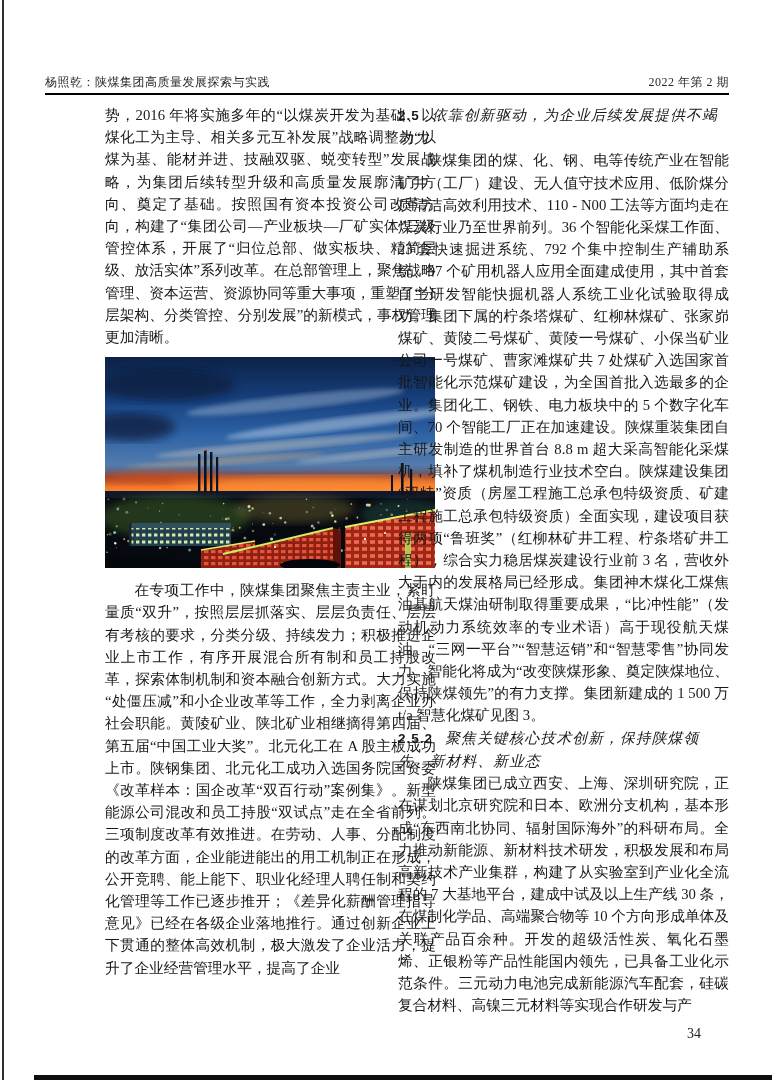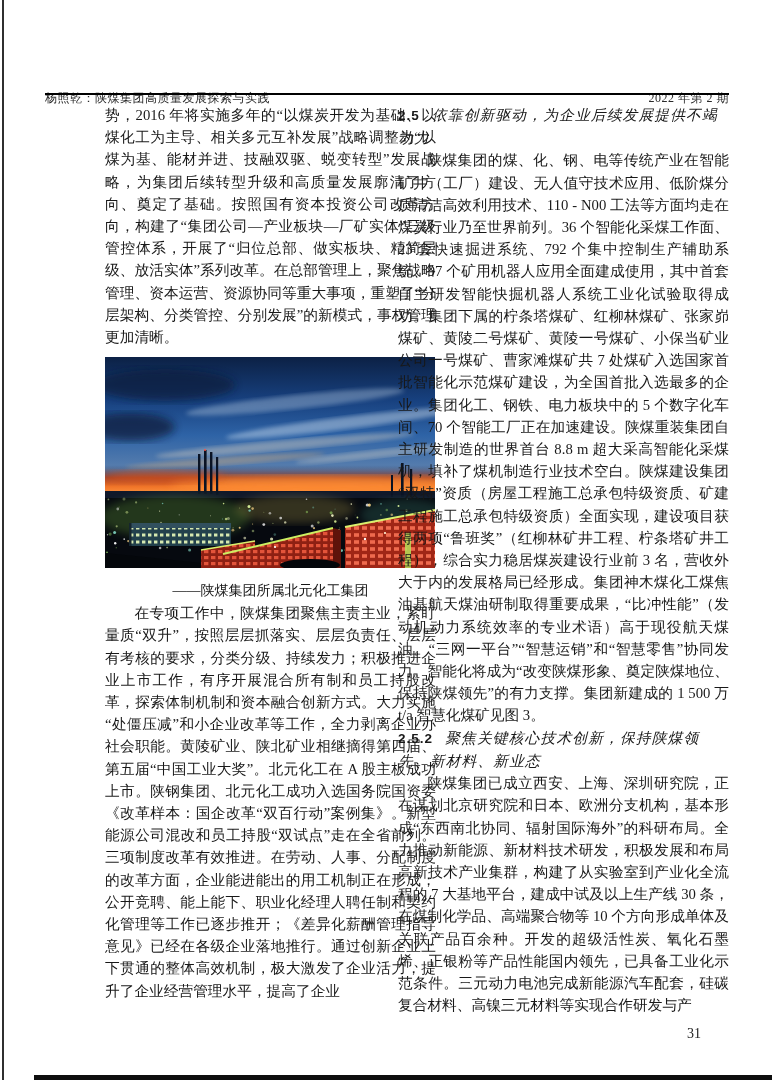--- a/index.html
+++ b/index.html
@@ -5,21 +5,21 @@
   html,body{margin:0;padding:0;}
   body{
     width:772px;height:1080px;position:relative;background:#ffffff;overflow:hidden;
     font-family:"Liberation Serif","DejaVu Serif",serif;color:#1b1b1b;
   }
   
   .scan-left{position:absolute;left:2px;top:0;width:2px;height:1080px;background:#2f2f2f;}
   .scan-bottom{position:absolute;left:34px;right:0;bottom:0;height:5px;background:#0e0e0e;}
 
   .running-header{
-    position:absolute;left:45px;top:90px;width:684px;
+    position:absolute;left:45px;top:74px;width:684px;
     display:flex;justify-content:space-between;align-items:flex-end;
     font-size:12px;color:#2a2a2a;letter-spacing:.5px;
   }
   .header-rule{position:absolute;left:45px;top:93px;width:684px;height:2px;background:#000;}
 
   .col{position:absolute;top:104px;width:331px;font-size:14.7px;line-height:22.2px;
        text-align:justify;text-justify:inter-ideograph;color:#181818;}
   .col-left{left:61px;margin-left:44px;}
   .col-right{left:398px;}
   .col p{margin:0;}
@@ -293,31 +293,30 @@
       <rect x="300" y="176" width="6" height="35" fill="#b7e05a" opacity="0.85"></rect>
       <circle cx="260" cy="182" r="1.2" fill="#ffffff"></circle>
       <circle cx="280" cy="176" r="1.1" fill="#fff6d8"></circle>
       <circle cx="170" cy="190" r="1.1" fill="#ffffff"></circle>
       <polygon points="0,211 0,196 40,200 96,206 96,211" fill="#04070b"></polygon>
       <ellipse cx="205" cy="208" rx="30" ry="6" fill="#03060a"></ellipse>
     </g>
   </svg>
 
   <div class="figure-caption">
-    <div>——陕煤集团所属北元化工集团</div>
   </div>
 
   <p class="indent para-after-figure">在专项工作中，陕煤集团聚焦主责主业，紧盯量质“双升”，按照层层抓落实、层层负责任、层层有考核的要求，分类分级、持续发力；积极推进企业上市工作，有序开展混合所有制和员工持股改革，探索体制机制和资本融合创新方式。大力实施“处僵压减”和小企业改革等工作，全力剥离企业办社会职能。黄陵矿业、陕北矿业相继摘得第四届、第五届“中国工业大奖”。北元化工在 A 股主板成功上市。陕钢集团、北元化工成功入选国务院国资委《改革样本：国企改革“双百行动”案例集》。新型能源公司混改和员工持股“双试点”走在全省前列。三项制度改革有效推进。在劳动、人事、分配制度的改革方面，企业能进能出的用工机制正在形成；公开竞聘、能上能下、职业化经理人聘任制和契约化管理等工作已逐步推开；《差异化薪酬管理指导意见》已经在各级企业落地推行。通过创新企业上下贯通的整体高效机制，极大激发了企业活力，提升了企业经营管理水平，提高了企业</p>
 </div>
 
 <div class="col col-right">
 
   <p class="sec-heading"><span class="sec-num">2.5</span><span class="sec-title">依靠创新驱动，为企业后续发展提供不竭动力</span></p>
 
 
   <p class="indent">陕煤集团的煤、化、钢、电等传统产业在智能矿井（工厂）建设、无人值守技术应用、低阶煤分质清洁高效利用技术、110 - N00 工法等方面均走在煤炭行业乃至世界前列。36 个智能化采煤工作面、23 套快速掘进系统、792 个集中控制生产辅助系统、97 个矿用机器人应用全面建成使用，其中首套自主研发智能快掘机器人系统工业化试验取得成功。集团下属的柠条塔煤矿、红柳林煤矿、张家峁煤矿、黄陵二号煤矿、黄陵一号煤矿、小保当矿业公司一号煤矿、曹家滩煤矿共 7 处煤矿入选国家首批智能化示范煤矿建设，为全国首批入选最多的企业。集团化工、钢铁、电力板块中的 5 个数字化车间、70 个智能工厂正在加速建设。陕煤重装集团自主研发制造的世界首台 8.8 m 超大采高智能化采煤机，填补了煤机制造行业技术空白。陕煤建设集团“双特”资质（房屋工程施工总承包特级资质、矿建工程施工总承包特级资质）全面实现，建设项目获得两项“鲁班奖”（红柳林矿井工程、柠条塔矿井工程），综合实力稳居煤炭建设行业前 3 名，营收外大于内的发展格局已经形成。集团神木煤化工煤焦油基航天煤油研制取得重要成果，“比冲性能”（发动机动力系统效率的专业术语）高于现役航天煤油。“三网一平台”“智慧运销”和“智慧零售”协同发力。智能化将成为“改变陕煤形象、奠定陕煤地位、保持陕煤领先”的有力支撑。集团新建成的 1 500 万 t/a 智慧化煤矿见图 3。</p>
 
   <p class="sec-heading"><span class="sec-num">2.5.2</span><span class="sec-title">聚焦关键核心技术创新，保持陕煤领先、新材料、新业态</span></p>
 
   <p class="indent">陕煤集团已成立西安、上海、深圳研究院，正在谋划北京研究院和日本、欧洲分支机构，基本形成“东西南北协同、辐射国际海外”的科研布局。全力推动新能源、新材料技术研发，积极发展和布局高新技术产业集群，构建了从实验室到产业化全流程的 7 大基地平台，建成中试及以上生产线 30 条，在煤制化学品、高端聚合物等 10 个方向形成单体及关联产品百余种。开发的超级活性炭、氧化石墨烯、正银粉等产品性能国内领先，已具备工业化示范条件。三元动力电池完成新能源汽车配套，硅碳复合材料、高镍三元材料等实现合作研发与产</p>
 </div>
 
-<div class="page-number">31</div>
+<div class="page-number">34</div>
 
 </body></html>

